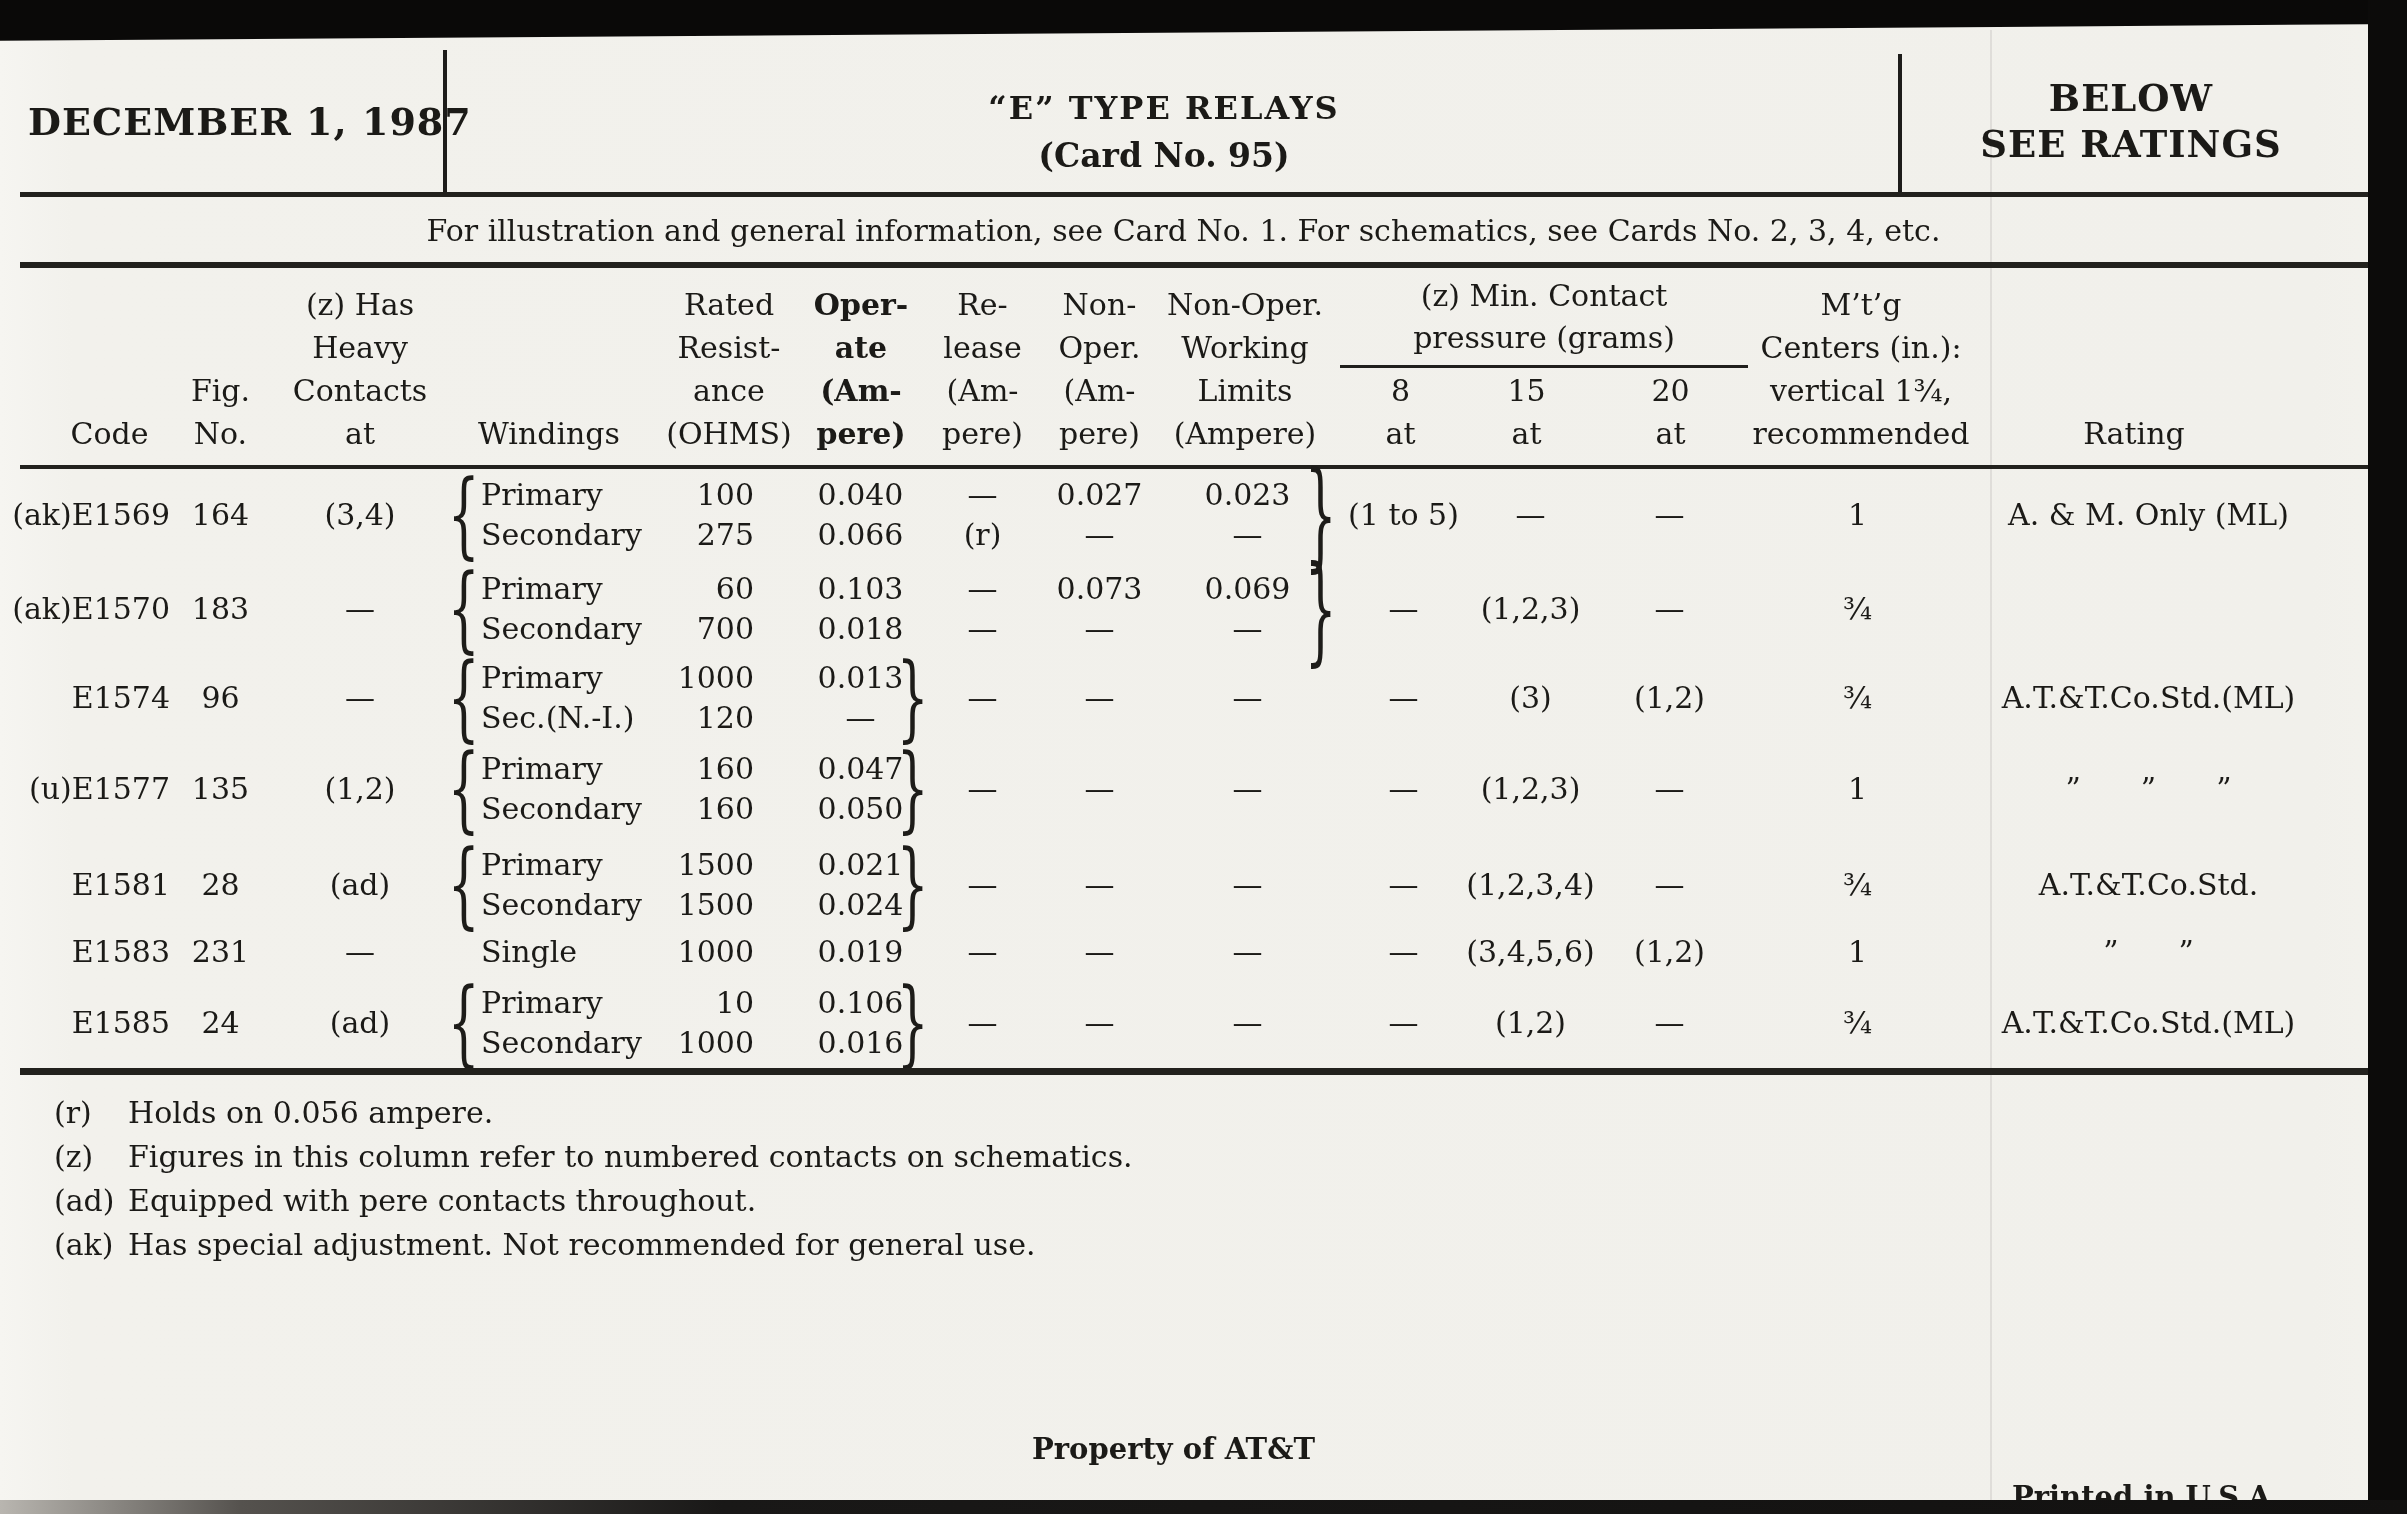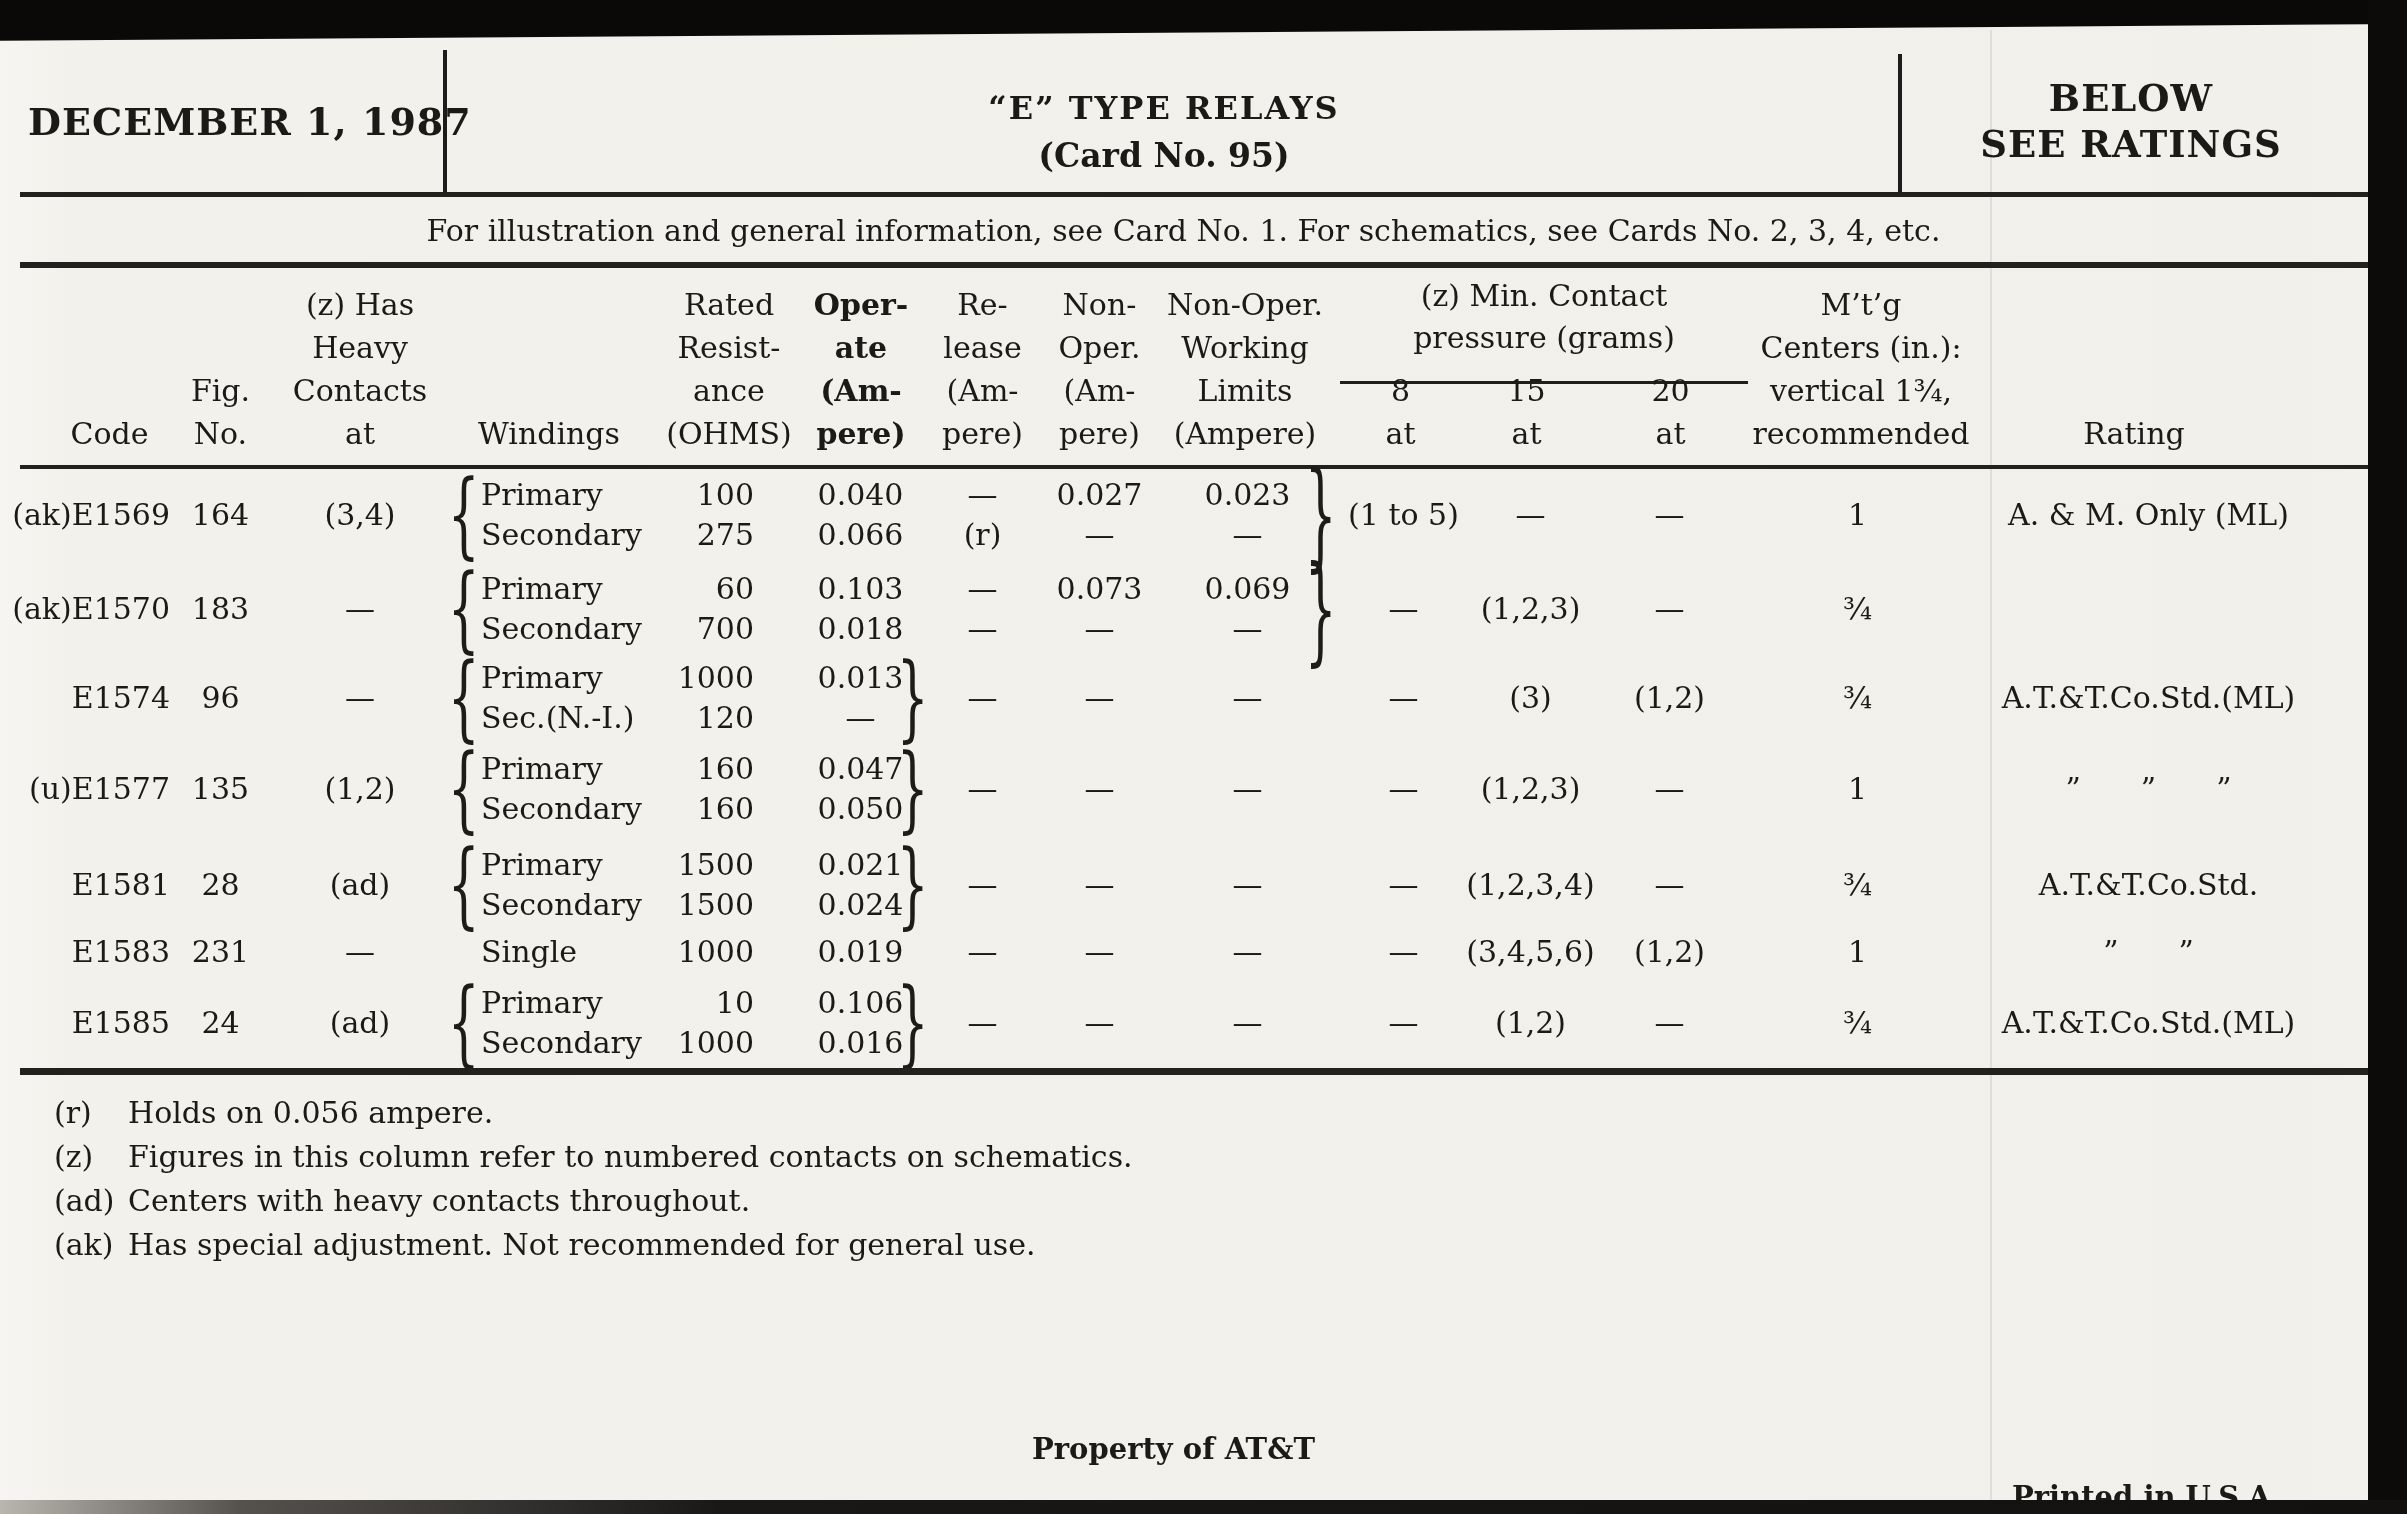--- a/index.html
+++ b/index.html
@@ -45,21 +45,21 @@
   .th-ohms{left:645px;width:168px;}
   .th-oper{left:784px;width:154px;font-weight:bold;}
   .th-rel{left:909px;width:147px;}
   .th-non{left:1026px;width:147px;}
   .th-lim{left:1156px;width:178px;}
   .th-p8{left:1337px;width:127px;}
   .th-p15{left:1463px;width:127px;}
   .th-p20{left:1604px;width:133px;}
   .th-mtg{left:1752px;width:218px;}
   .th-rating{left:2020px;width:228px;}
-  .pgroup{position:absolute;left:1340px;top:6px;width:408px;text-align:center;font-size:30px;line-height:42px;padding-bottom:22px;border-bottom:3px solid #201f1c;}
+  .pgroup{position:absolute;left:1340px;top:6px;width:408px;text-align:center;font-size:30px;line-height:42px;padding-bottom:6px;border-bottom:3px solid #201f1c;}
 
   
   .row{position:absolute;left:0;width:2408px;}
   .r0{top:469px;height:91px;}
   .r1{top:564px;height:89px;}
   .r2{top:653px;height:89px;}
   .r3{top:744px;height:89px;}
   .r4{top:840px;height:89px;}
   .r5{top:929px;height:46px;}
   .r6{top:978px;height:89px;}
@@ -569,21 +569,21 @@
     <div class="fn">
       <span class="fn-label">(r)</span>
         <span>Holds on 0.056 ampere.</span>
     </div>
     <div class="fn">
       <span class="fn-label">(z)</span>
         <span>Figures in this column refer to numbered contacts on schematics.</span>
     </div>
     <div class="fn">
       <span class="fn-label">(ad)</span>
-        <span>Centers with heavy contacts throughout.</span>
+        <span>Equipped with pere contacts throughout.</span>
     </div>
     <div class="fn">
       <span class="fn-label">(ak)</span>
         <span>Has special adjustment. Not recommended for general use.</span>
     </div>
   </div>
 
   <div class="prop">Property of AT&amp;T</div>
   <div class="printed">Printed in U.S.A.</div>
 

